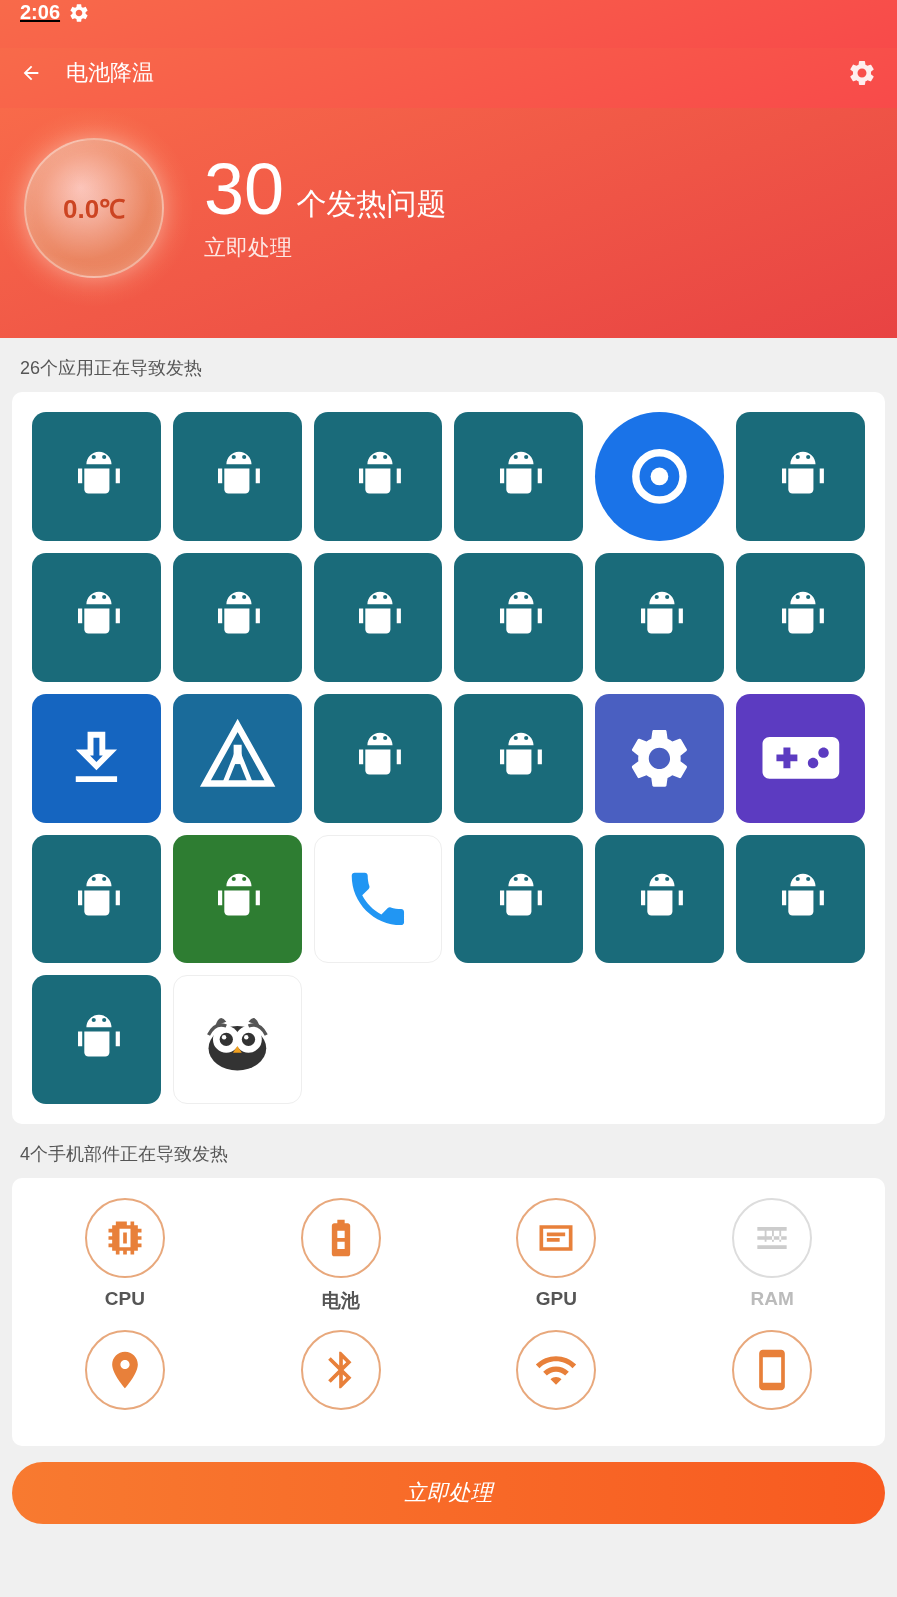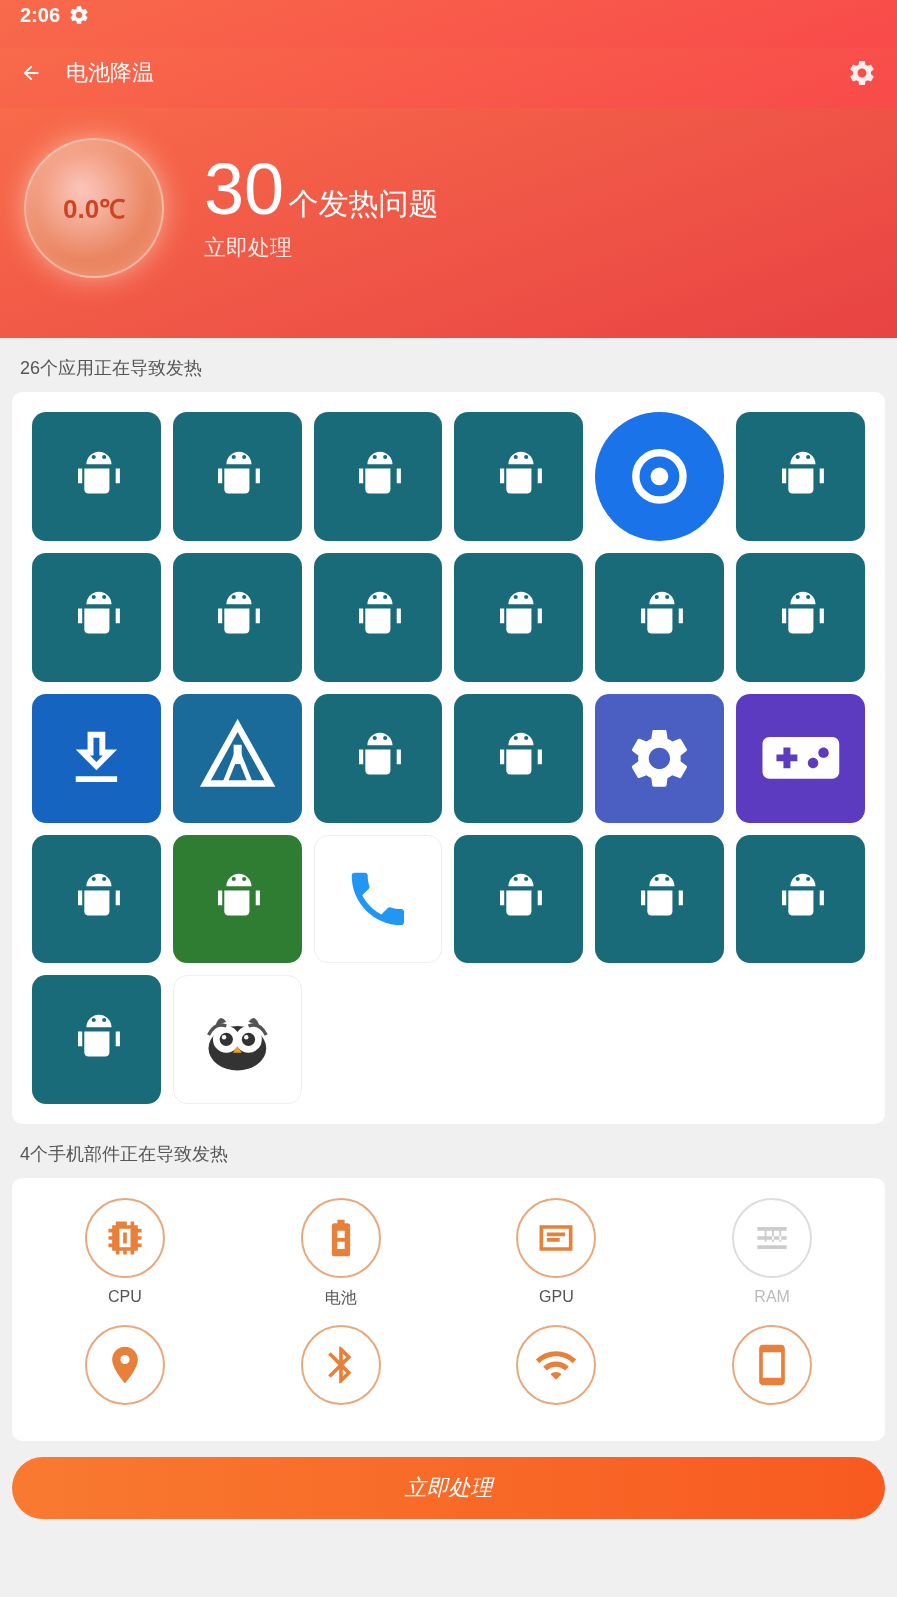--- a/index.html
+++ b/index.html
@@ -8,25 +8,26 @@
       min-height: 1597px;
       font-family: -apple-system, "PingFang SC", "Helvetica Neue", Arial, sans-serif;
       background: #f0f0f0;
       position: relative;
       overflow-x: hidden;
     }
 
     
     .status-bar {
       background: linear-gradient(160deg, #f86a4a 0%, #f84a4a 100%);
-      padding: 4px 20px;
-      display: flex;
-      align-items: flex-start;
+      padding: 24px 20px;
+      display: flex;
+      align-items: flex-end;
       gap: 8px;
       height: 48px;
+      text-decoration: underline;
     }
     .status-time {
       color: white;
       font-size: 20px;
       font-weight: 600;
     }
     .status-gear {
       width: 22px;
       height: 22px;
       color: white;
@@ -107,20 +108,21 @@
     .hero-count {
       font-size: 72px;
       font-weight: 300;
       line-height: 1;
       display: inline;
     }
     .hero-label {
       font-size: 30px;
       font-weight: 300;
       display: inline;
+      margin-left: 8px;
     }
     .hero-subtitle {
       font-size: 22px;
       color: rgba(255,255,255,0.85);
       margin-top: 8px;
     }
 
     
     .section-heading {
       padding: 18px 20px 12px 20px;
@@ -207,22 +209,23 @@
       display: flex;
       align-items: center;
       justify-content: center;
       color: #e8803a;
     }
     .component-circle.inactive {
       border-color: #ddd;
       color: #bbb;
     }
     .component-label {
-      font-size: 16px;
+      font-size: 19px;
       color: #555;
+      font-weight: bold;
     }
     .component-label.inactive {
       color: #bbb;
     }
 
     
     .bottom-btn {
       background: linear-gradient(90deg, #f87a30 0%, #f85a20 100%);
       margin: 16px 12px 20px 12px;
       border-radius: 50px;

